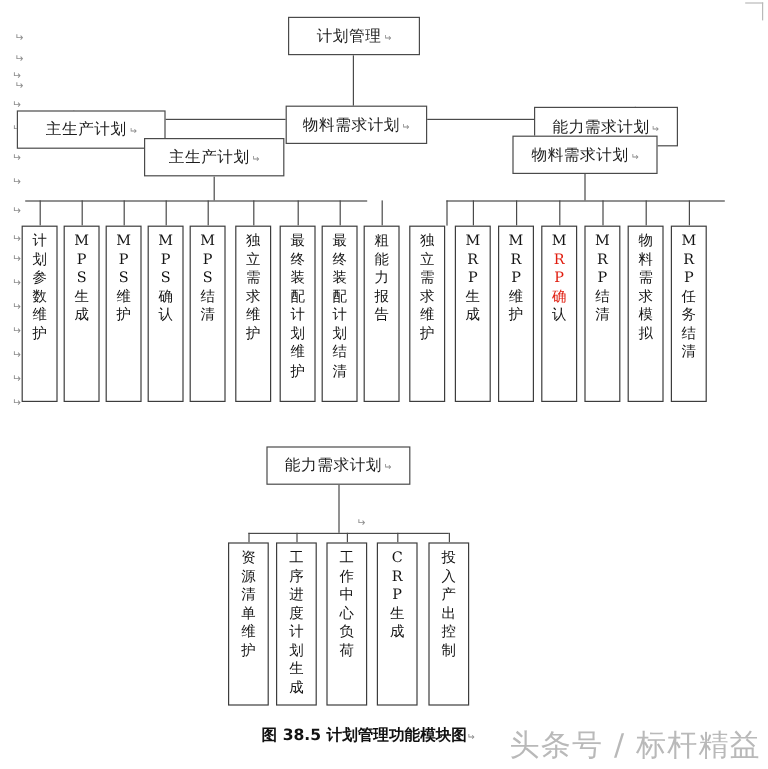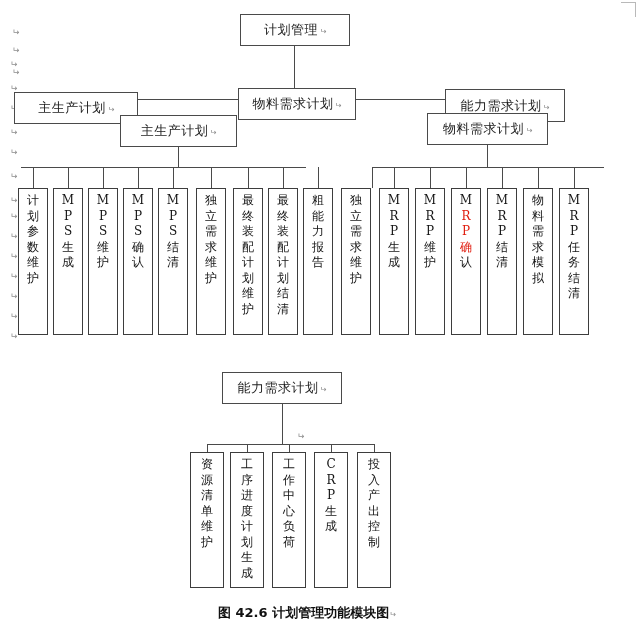--- a/index.html
+++ b/index.html
@@ -420,17 +420,18 @@
           <div class="ch" style="color:#141414;">产</div>
           <div class="ch" style="color:#141414;">出</div>
           <div class="ch" style="color:#141414;">控</div>
           <div class="ch" style="color:#141414;">制</div>
         </div>
       </div>
       <div class="pilcrow" style="left:297px;top:432px;">↵</div>
     </div>
 
   <div id="caption" style="left:218px; top:604px;">
-    <span>图 42.6  计划管理功能模块图</span><span class="pm">↵</span>
+    <span>图 38.5  计划管理功能模块图</span><span class="pm">↵</span>
   </div>
 
+  <div id="watermark">头条号 / 标杆精益</div>
 
 </div>
 
 </body></html>

